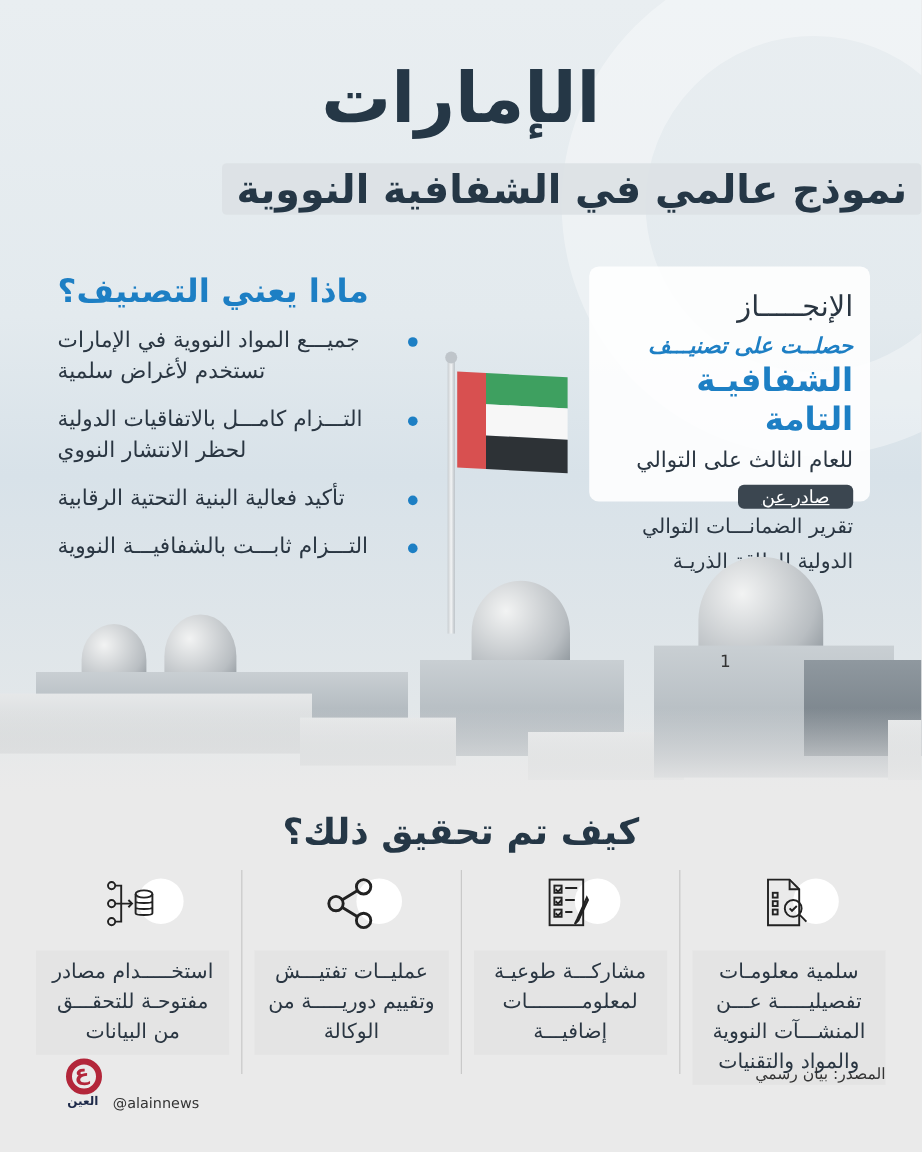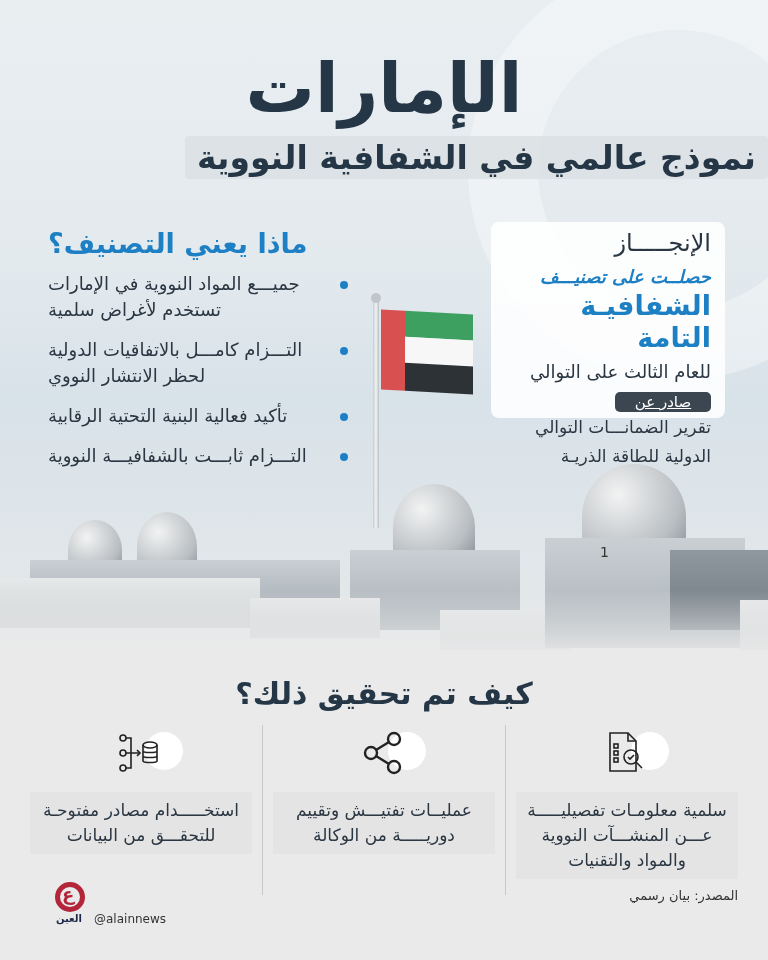--- a/index.html
+++ b/index.html
@@ -14,33 +14,33 @@
     position: absolute; left: 0; top: 0; width: 768px; height: 660px;
     background: linear-gradient(180deg, #e9eef1 0%, #e3eaee 40%, #d8e2e9 60%, #e6e9ea 100%);
     overflow: hidden;
   }
   .bg-arc {
     position: absolute; right: -120px; top: -40px; width: 420px; height: 420px;
     border-radius: 50%; border: 70px solid rgba(255,255,255,0.35);
   }
   .title {
     position: absolute; top: 48px; left: 0; width: 768px; text-align: center;
-    font-size: 69px; font-weight: bold; color: #253746; letter-spacing: 1px;
+    font-size: 58px; font-weight: bold; color: #253746; letter-spacing: 1px;
   }
   .subtitle-wrap { position: absolute; top: 136px; left: 0; width: 768px; }
   .subtitle {
     display: inline-block; background: rgba(220,225,228,0.9);
     padding: 2px 12px; border-radius: 4px;
     font-size: 33px; font-weight: bold; color: #253746;
   }
   
   .card {
     position: absolute; left: 491px; top: 222px; width: 234px; height: 196px;
     background: rgba(255,255,255,0.88); border-radius: 8px;
-    padding: 4px 14px 10px 10px; text-align: right;
+    padding: 16px 14px 10px 10px; text-align: right;
   }
   .card-title { font-size: 24px; color: #2a3642; line-height: 34px; }
   .card-blue1 { font-size: 18px; font-weight: bold; color: #1d7fc4; line-height: 26px; margin-top: 4px; font-style: italic; }
   .card-blue2 { font-size: 27px; font-weight: bold; color: #1d7fc4; line-height: 32px; }
   .card-line { font-size: 18px; color: #2a3642; line-height: 28px; margin-top: 4px; }
   .card-badge {
     display: inline-block; background: #3b4650; color: #fff; font-size: 15px;
     padding: 1px 12px; border-radius: 5px; margin-top: 6px; width: 96px; text-align: center; text-decoration: underline;
   }
   .card-report { font-size: 17px; color: #2a3642; line-height: 27px; margin-top: 2px; }
@@ -152,20 +152,37 @@
         <circle cx="27" cy="27" r="7"></circle>
           <path d="M24 27l2 2 4-4"></path>
           <path d="M32 32l6 6"></path>
       </svg>
     </div>
     <div class="col-text">سلمية معلومـات تفصيليـــــة عـــن المنشـــآت النووية والمواد والتقنيات</div>
   </div>
   <div class="col">
     <div class="col-icon">
       <span class="halo"></span>
+      <svg width="40" height="46" viewBox="0 0 40 46" fill="none" stroke="#222" stroke-width="1.6">
+        <rect x="3" y="3" width="28" height="38"></rect>
+        <rect x="7" y="8" width="6" height="6"></rect>
+          <path d="M8 11l2 2 3-3"></path>
+        <rect x="7" y="18" width="6" height="6"></rect>
+          <path d="M8 21l2 2 3-3"></path>
+        <rect x="7" y="28" width="6" height="6"></rect>
+          <path d="M8 31l2 2 3-3"></path>
+        <path d="M16 10h10M16 20h8M16 30h6"></path>
+          <path d="M34 18l-8 18-2 4 3-3 8-17z"></path>
+      </svg>
+    </div>
+    <div class="col-text">مشاركـــة طوعيـة لمعلومـــــــــات إضافيـــة</div>
+  </div>
+  <div class="col">
+    <div class="col-icon">
+      <span class="halo"></span>
       <svg width="44" height="46" viewBox="0 0 44 46" fill="none" stroke="#222" stroke-width="2.4">
         <circle cx="32" cy="9" r="6"></circle>
           <circle cx="9" cy="23" r="6"></circle>
           <circle cx="32" cy="37" r="6"></circle>
         <path d="M14 20l13-8M14 26l13 8"></path>
       </svg>
     </div>
     <div class="col-text">عمليــات تفتيـــش وتقييم دوريـــــة من الوكالة</div>
   </div>
   <div class="col">

